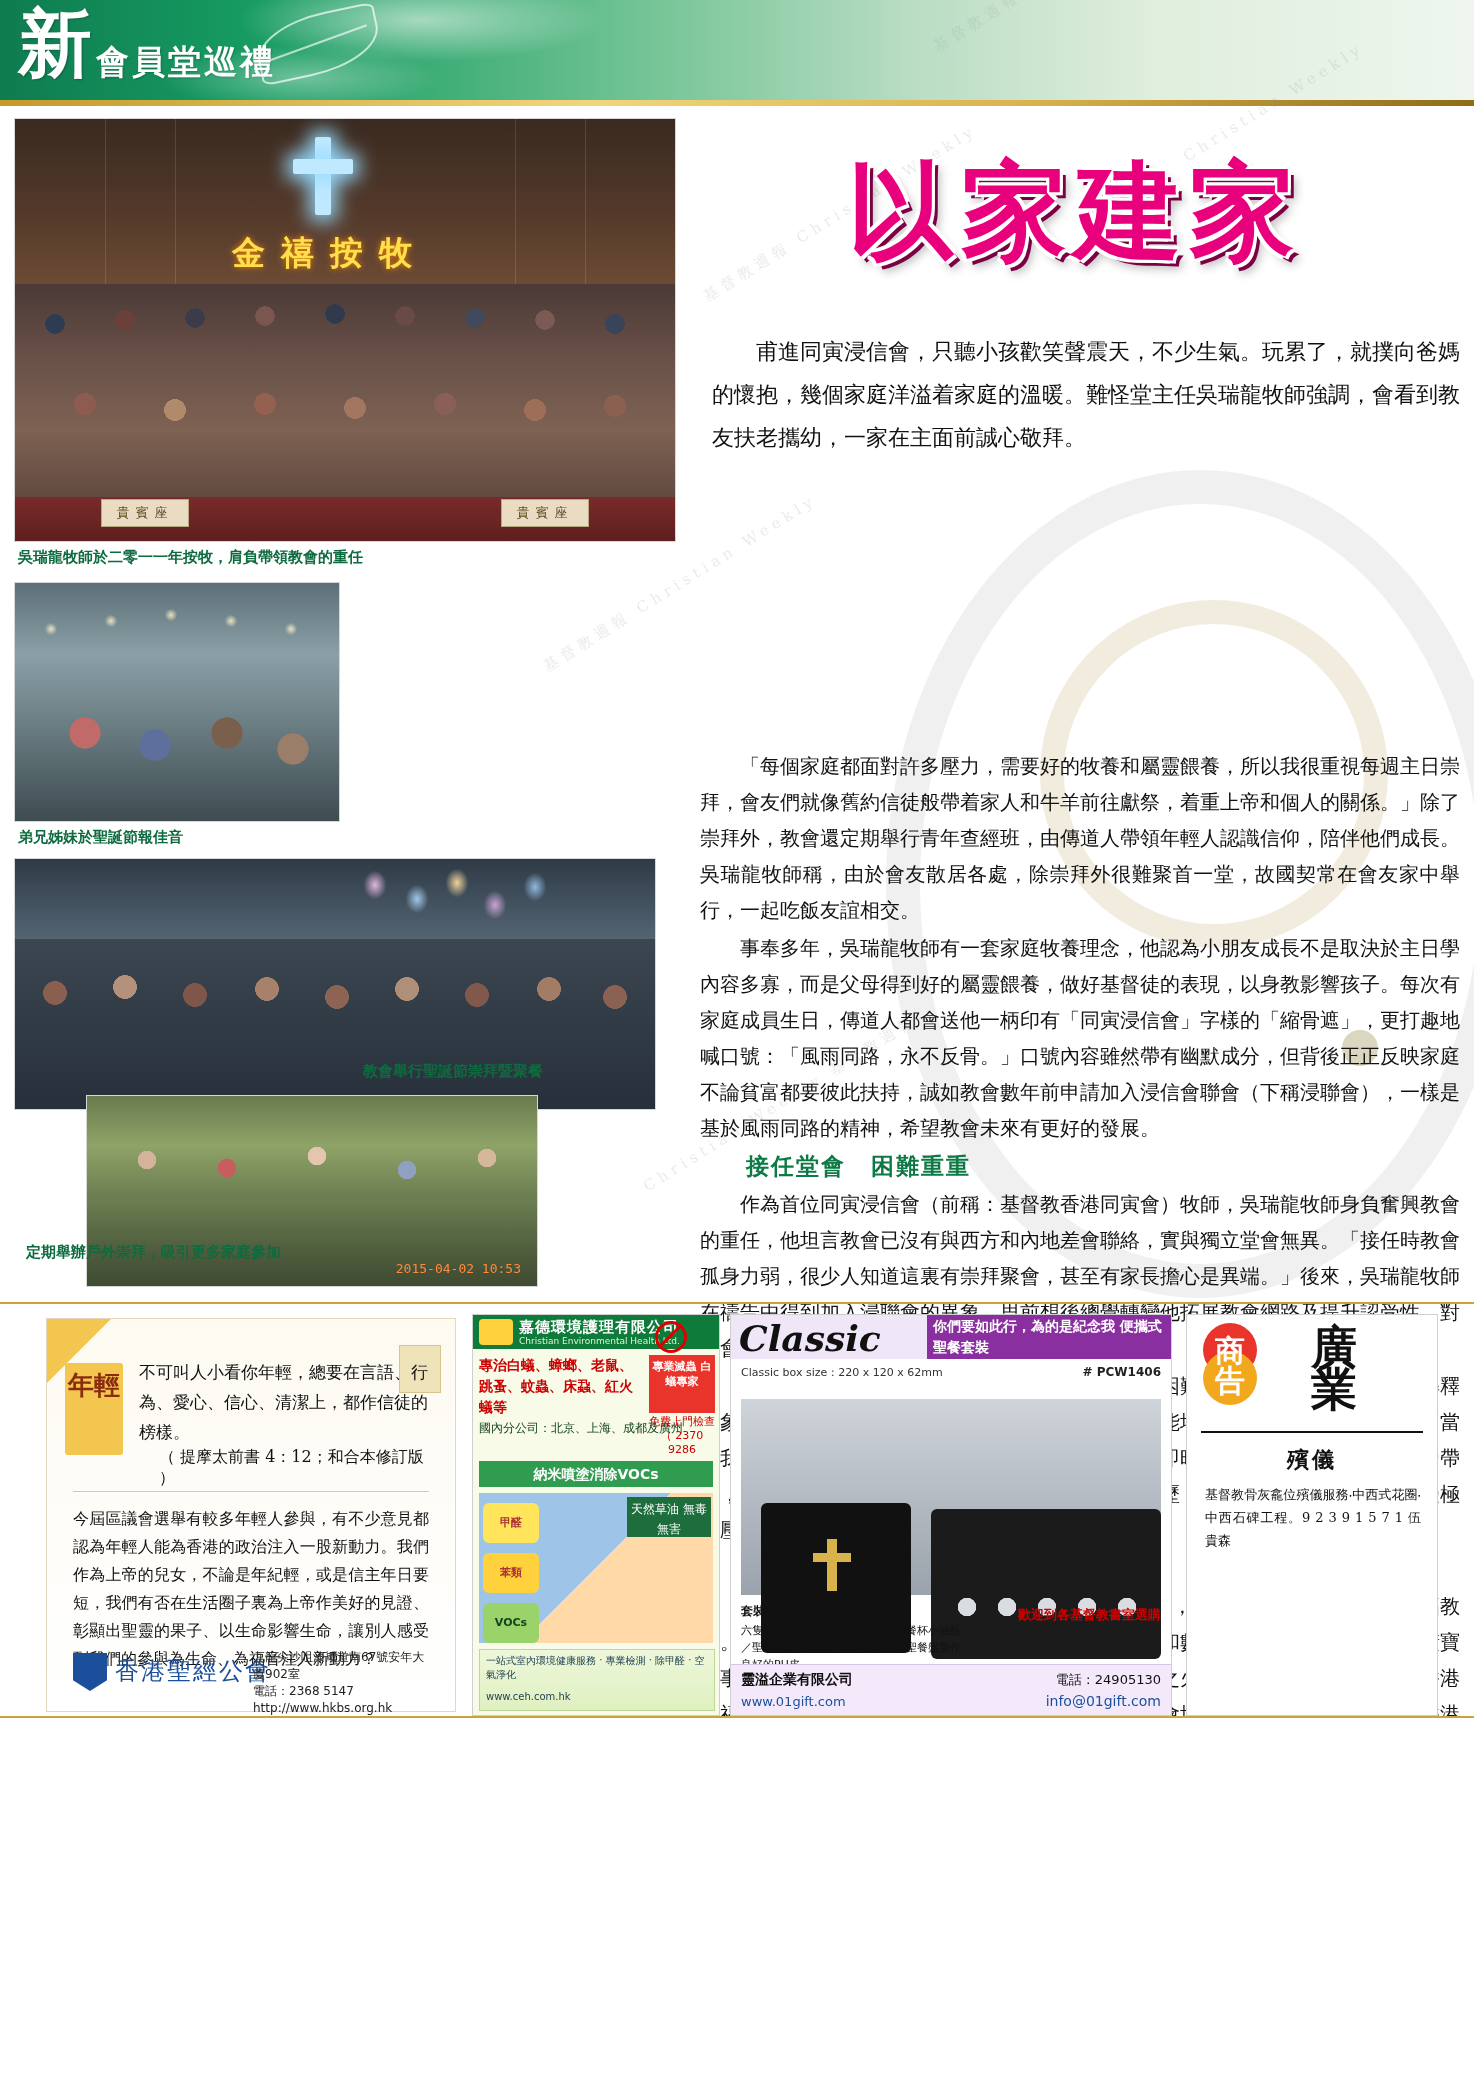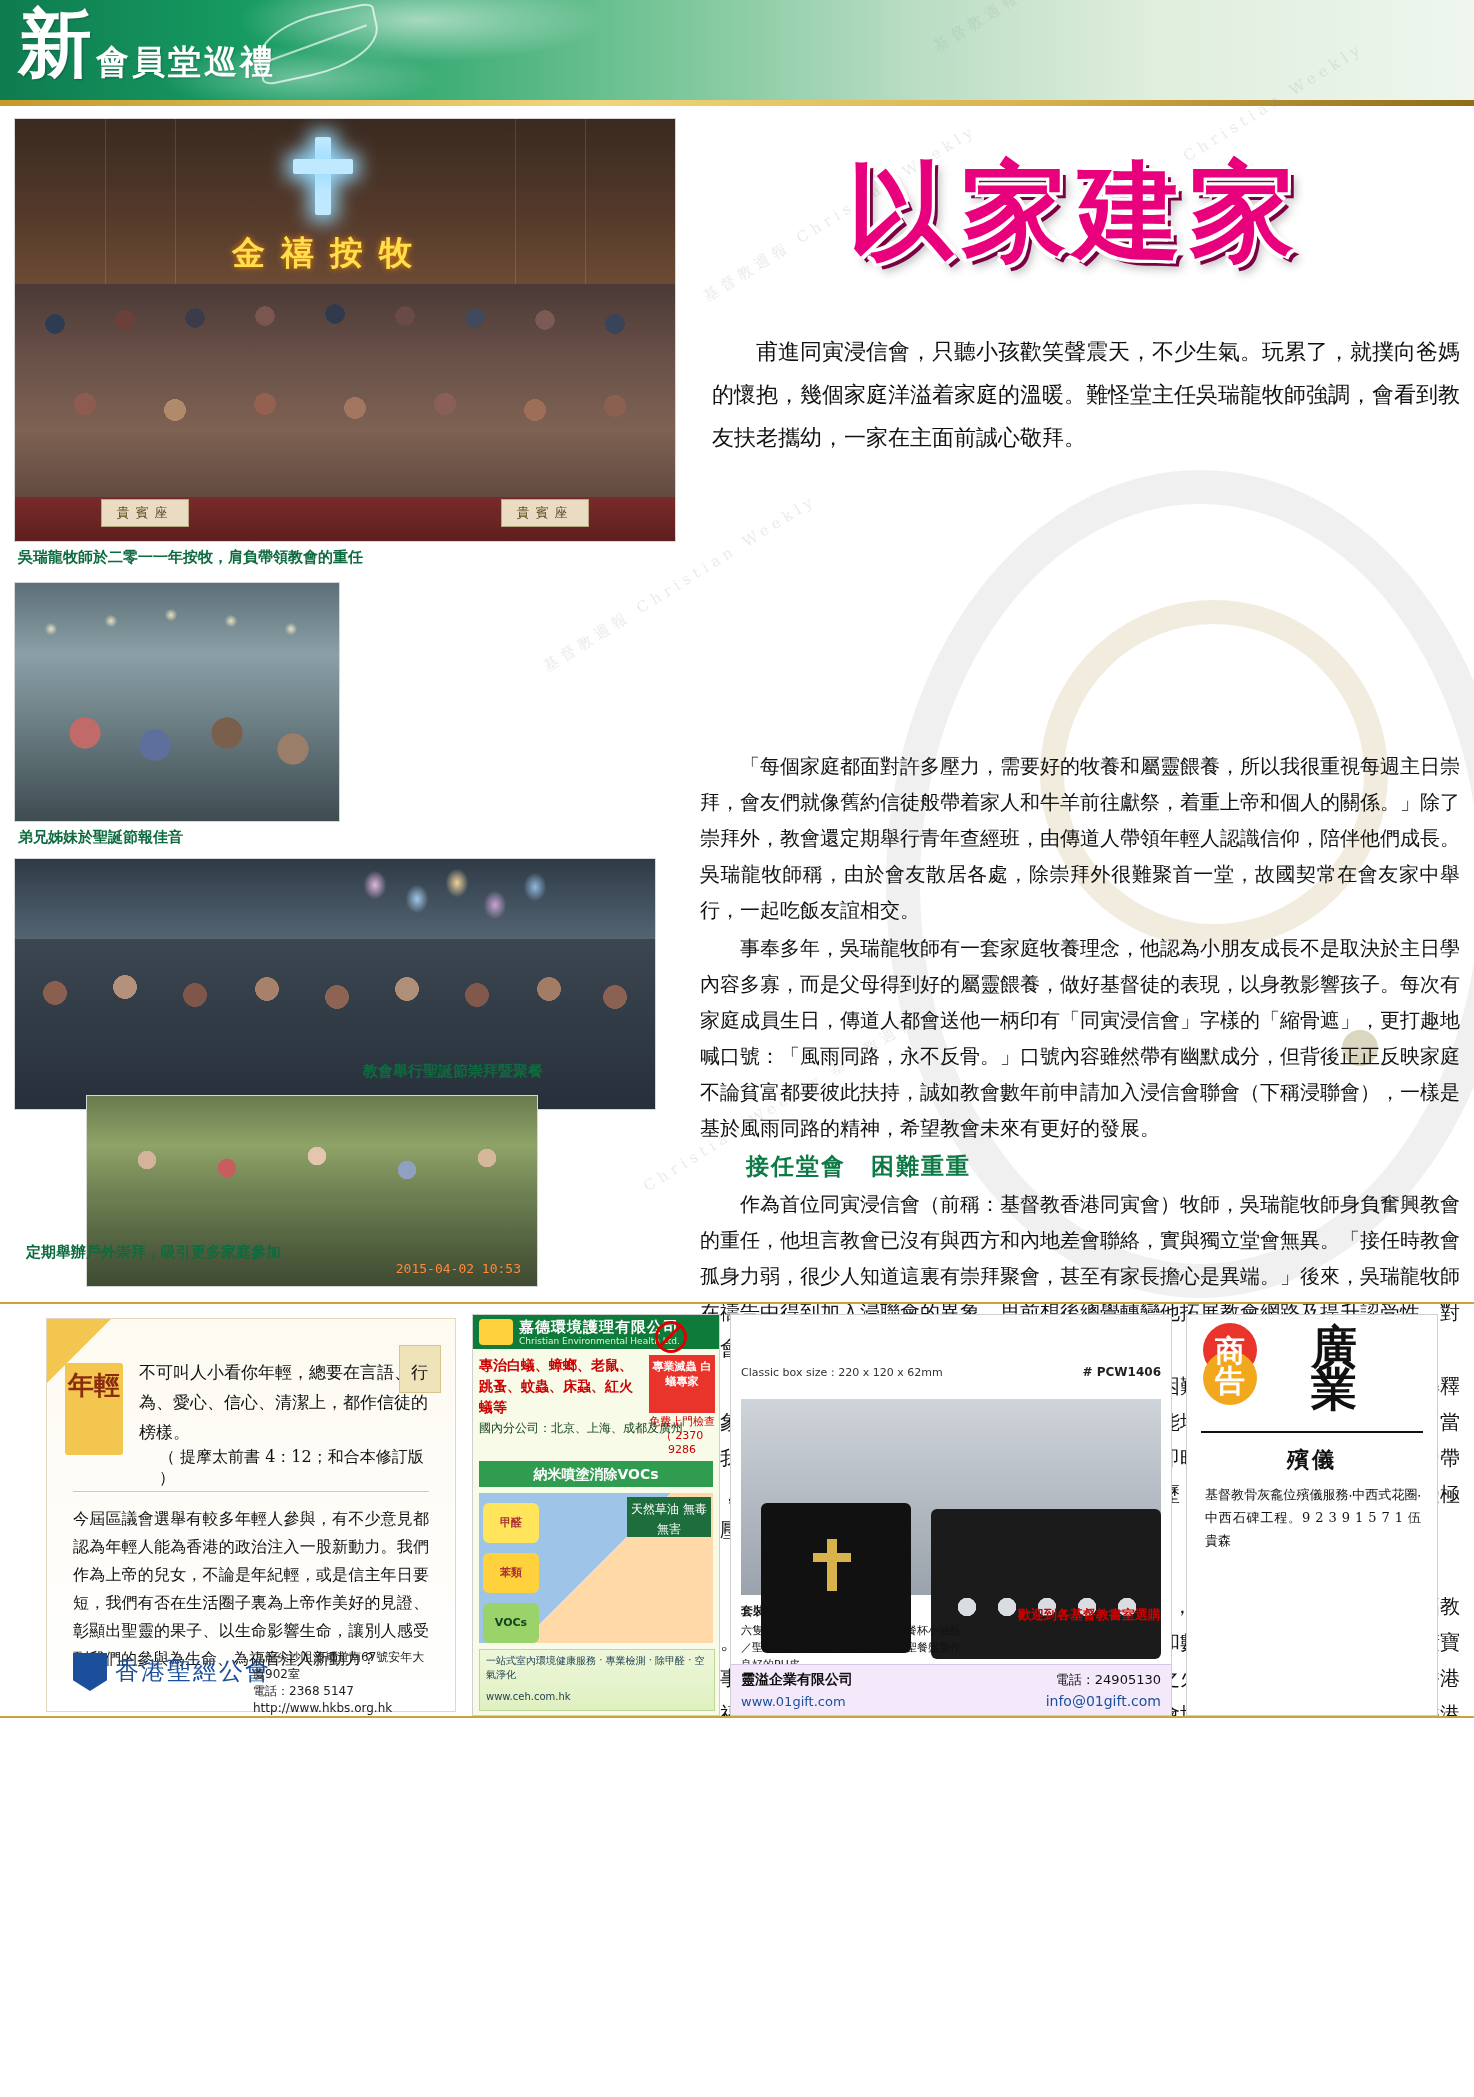--- a/index.html
+++ b/index.html
@@ -457,20 +457,24 @@
     <div class="ceh-badge2">苯類</div>
     <div class="ceh-badge3">VOCs</div>
     <div class="ceh-nat">天然草油 無毒無害</div>
     <div class="ceh-bottom">
       <span>一站式室內環境健康服務 ‧ 專業檢測 ‧ 除甲醛 ‧ 空氣淨化</span>
       <span>www.ceh.com.hk</span>
     </div>
   </div>
 
   <div class="ad-box" id="ad-classic">
+    <div class="cl-top">
+      <div class="cl-word">Classic</div>
+      <div class="cl-purple">你們要如此行，為的是紀念我 便攜式聖餐套裝</div>
+    </div>
     <div class="cl-size">Classic box size：220 x 120 x 62mm</div>
     <div class="cl-code"># PCW1406</div>
     <div class="cl-photo">
       <div class="cl-case"></div>
       <div class="cl-cross"></div>
       <div class="cl-box"></div>
       <div class="cl-cups"></div>
     </div>
     <div class="cl-pack">
       <b>套裝包括：</b>

